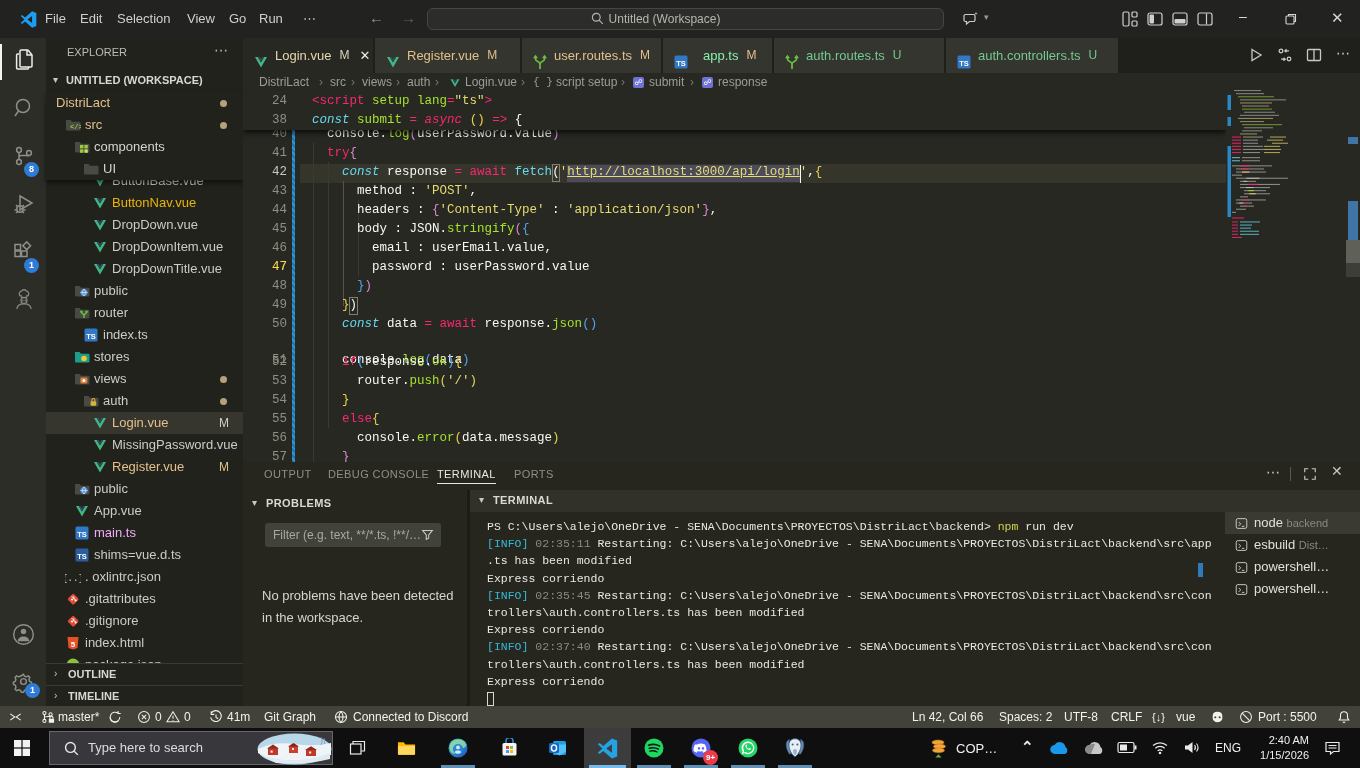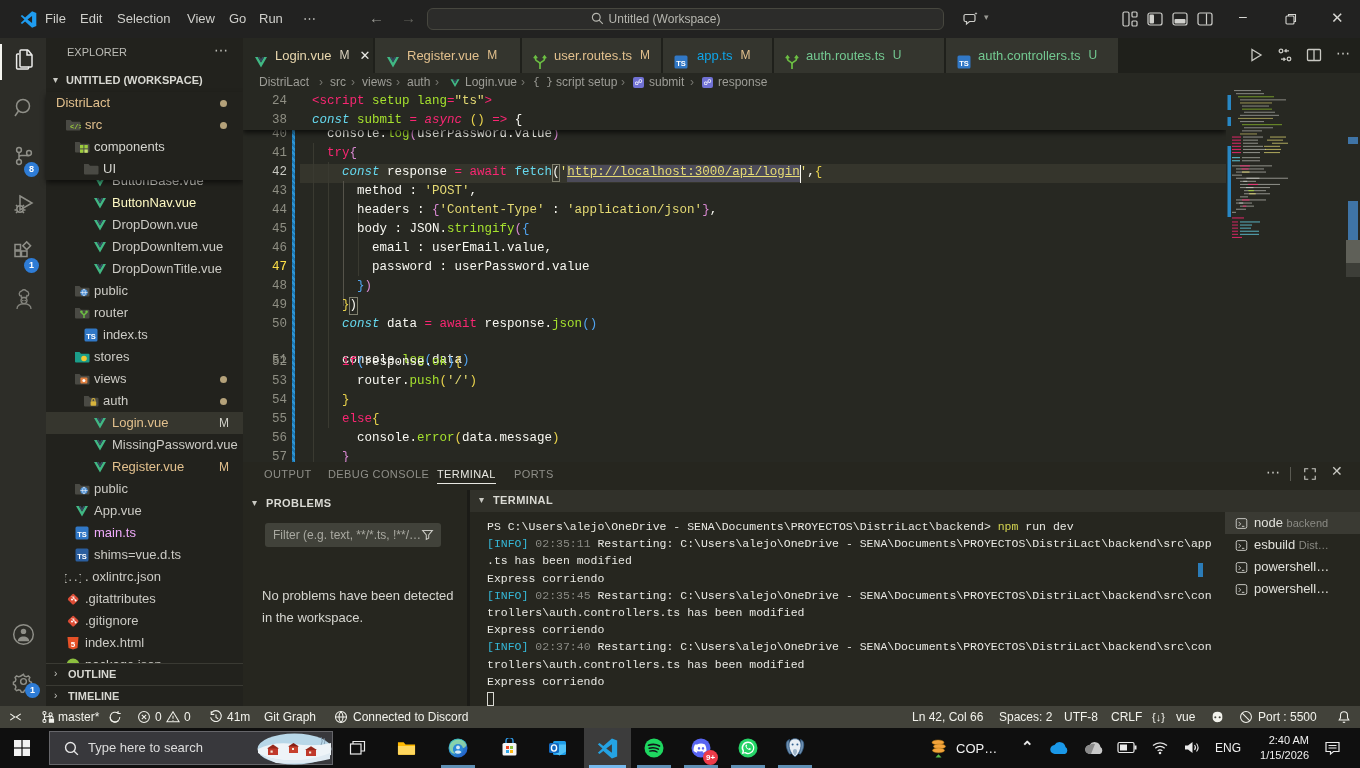--- a/index.html
+++ b/index.html
@@ -156,21 +156,21 @@
             <path fill="#41b883" d="M2 3 h2.8 L8 8.6 L11.2 3 H14 L8 13.4 Z"></path>
             <path fill="#35495e" d="M4.8 3 h2 L8 5.2 L9.2 3 h2 L8 8.6 Z"></path>
           </svg></span>
         <span class="rlabel" style="left:66px;color:#cccbc5">ButtonBase.vue</span>
       </div>
       <div class="row" style="top:154px">
         <span class="ficon" style="left:46px"><svg width="16" height="16" viewBox="0 0 16 16">
             <path fill="#41b883" d="M2 3 h2.8 L8 8.6 L11.2 3 H14 L8 13.4 Z"></path>
             <path fill="#35495e" d="M4.8 3 h2 L8 5.2 L9.2 3 h2 L8 8.6 Z"></path>
           </svg></span>
-        <span class="rlabel" style="left:66px;color:#fef9c3">ButtonNav.vue</span>
+        <span class="rlabel" style="left:66px;color:#eab308">ButtonNav.vue</span>
       </div>
       <div class="row" style="top:176px">
         <span class="ficon" style="left:46px"><svg width="16" height="16" viewBox="0 0 16 16">
             <path fill="#41b883" d="M2 3 h2.8 L8 8.6 L11.2 3 H14 L8 13.4 Z"></path>
             <path fill="#35495e" d="M4.8 3 h2 L8 5.2 L9.2 3 h2 L8 8.6 Z"></path>
           </svg></span>
         <span class="rlabel" style="left:66px;color:#cccbc5">DropDown.vue</span>
       </div>
       <div class="row" style="top:198px">
         <span class="ficon" style="left:46px"><svg width="16" height="16" viewBox="0 0 16 16">
@@ -391,21 +391,21 @@
             <path d="M1.8 4.2 L3.5 2 L5.2 4.2 M10.8 4.2 L12.5 2 L14.2 4.2" stroke-width="1.4"></path>
           </svg></span>
         <span style="color:#e2c08d;margin-left:6px">user.routes.ts</span>
         <span style="color:#e2c08d;font-size:12px;margin-left:8px">M</span>
       </div>
       <div class="tab" style="left:420px;width:110px;background:#34352e;border-right:1px solid #1f201b;display:flex;align-items:center;padding-left:10px">
         <span style="width:16px;height:16px;flex:none;margin-top:1px"><svg width="16" height="16" viewBox="0 0 16 16">
             <rect x="1.5" y="1.5" width="13" height="13" rx="1.5" fill="#3178c6"></rect>
             <text x="8" y="11.6" font-size="7.5" fill="#fff" text-anchor="middle" font-family="Liberation Sans" font-weight="bold">TS</text>
           </svg></span>
-        <span style="color:#0ea5e9;margin-left:8px">app.ts</span>
+        <span style="color:#86efac;margin-left:14px">app.ts</span>
         <span style="color:#e2c08d;font-size:12px;margin-left:8px">M</span>
       </div>
       <div class="tab" style="left:531px;width:171px;background:#34352e;border-right:1px solid #1f201b;display:flex;align-items:center;padding-left:10px">
         <span style="width:16px;height:16px;flex:none;margin-top:1px"><svg width="16" height="16" viewBox="0 0 16 16" fill="none" stroke="#6cbf43" stroke-width="1.7">
             <path d="M8 15 v-5 c0 -3 -4.5 -2 -4.5 -5 v-2"></path>
             <path d="M8 10 c0 -3 4.5 -2 4.5 -5 v-2"></path>
             <path d="M1.8 4.2 L3.5 2 L5.2 4.2 M10.8 4.2 L12.5 2 L14.2 4.2" stroke-width="1.4"></path>
           </svg></span>
         <span style="color:#73c991;margin-left:6px">auth.routes.ts</span>
         <span style="color:#73c991;font-size:12px;margin-left:8px">U</span>

